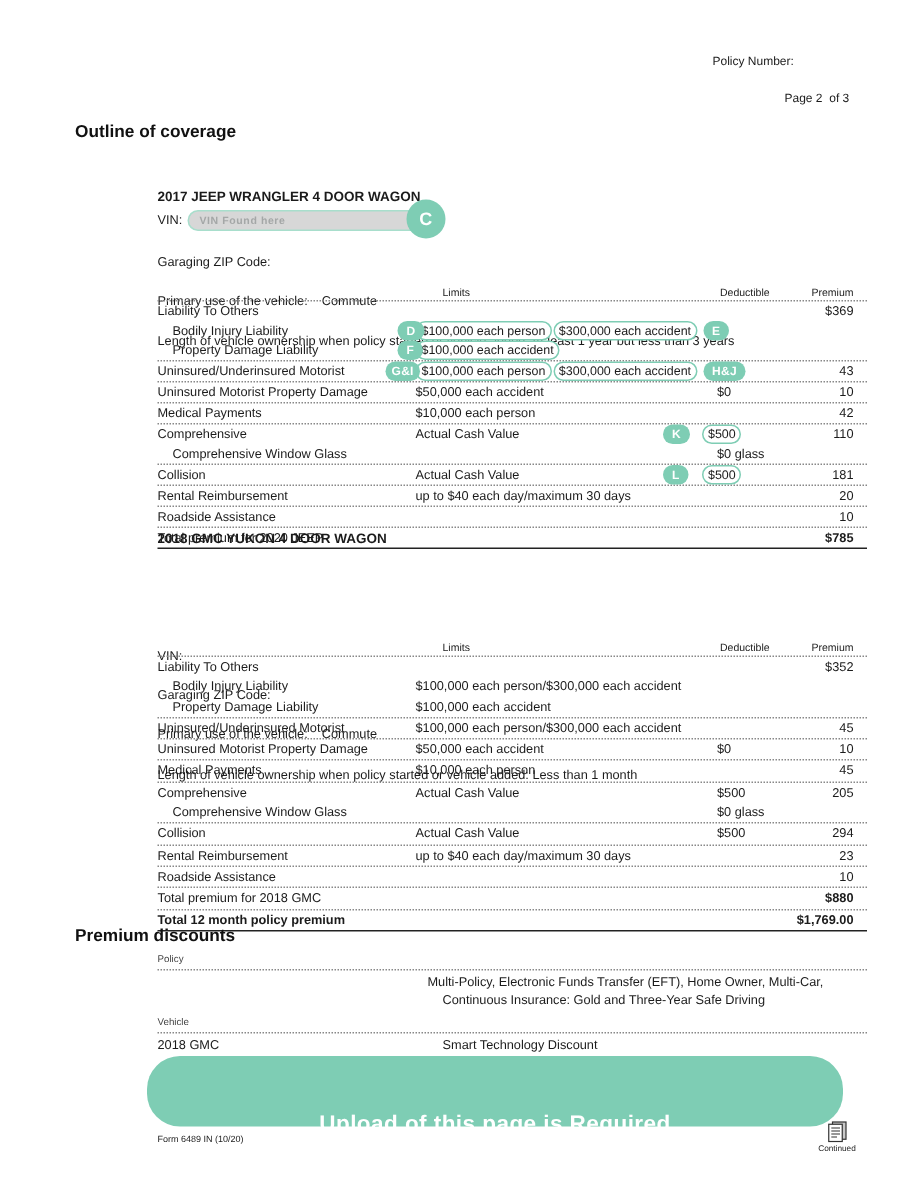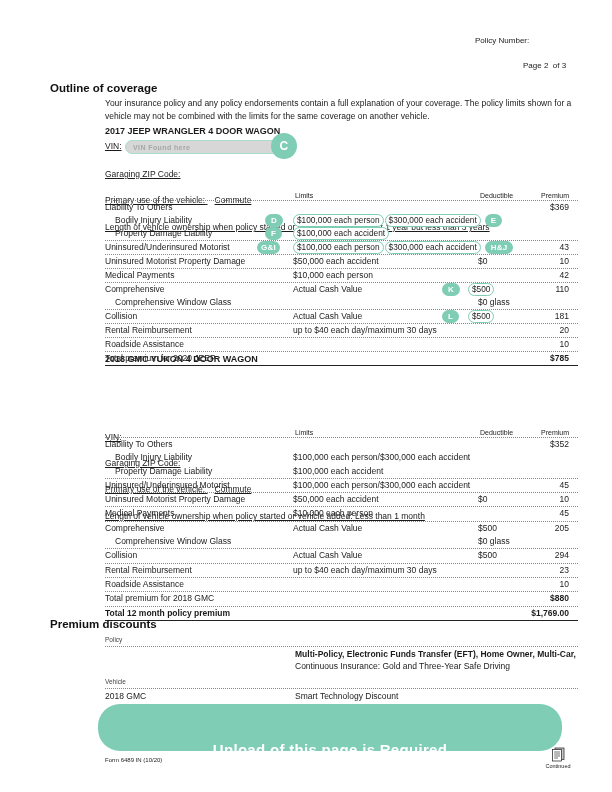--- a/index.html
+++ b/index.html
@@ -11,36 +11,36 @@
   html,body{margin:0;padding:0;background:#fff;}
   .page{
     position:relative;width:612px;height:792px;background:#ffffff;
     font-family:"Liberation Sans",sans-serif;color:#1b1b1b;overflow:hidden;
   }
   .abs{position:absolute;}
   .fs-small{font-size:8px;}
   .body-text{font-size:8.5px;line-height:12.5px;}
   .sec-title{font-size:11.5px;font-weight:bold;color:#111;}
   .veh-title{font-size:9px;font-weight:bold;}
-  .line{position:relative;height:13px;line-height:13px;font-size:8.5px;text-decoration:underline;}
+  .line{position:relative;height:13px;line-height:13px;font-size:8.5px;}
   .pre{white-space:pre;}
 
   
   .tbl{position:absolute;width:473px;}
   .thead{position:relative;height:9px;line-height:9px;font-size:7px;color:#222;border-bottom:1px dotted #888;}
   .h-lim{position:absolute;left:190px;}
   .h-ded{position:absolute;left:375px;}
   .h-prem{position:absolute;right:9px;}
   .row{position:relative;height:13px;line-height:13px;font-size:8.5px;}
   .t2 .row{height:13.3px;line-height:13.3px;}
   .row.dotted{border-bottom:1px dotted #888;}
   .row.solid{border-bottom:1.2px solid #222;}
   .c-name{position:absolute;left:0;white-space:nowrap;}
   .row.sub .c-name{padding-left:10px;text-align:center;}
-  .c-lim{position:absolute;left:188px;white-space:nowrap;}
+  .c-lim{position:absolute;left:172px;white-space:nowrap;}
   .c-ded{position:absolute;left:367px;padding-left:6px;white-space:nowrap;}
   .c-prem{position:absolute;right:9px;white-space:nowrap;}
   .bold{font-weight:bold;}
 
   
   .badge{
     position:absolute;top:0;height:13px;padding:0 6px;border-radius:8px;
     background:var(--accent);color:#fff;font-weight:bold;font-size:8px;
     display:flex;align-items:center;justify-content:center;letter-spacing:.2px;z-index:3;
   }
@@ -88,21 +88,20 @@
 </style>
 </head>
 <body>
 
 <div class="page">
 
   <div class="abs fs-small" style="left:475px;top:36px;">Policy Number:</div>
   <div class="abs fs-small pre" style="left:523px;top:61px;">Page 2  of 3</div>
 
   <div class="abs sec-title" style="left:50px;top:82px;">Outline of coverage</div>
-  <div class="abs body-text" style="left:105px;top:97px;width:473px;">Your insurance policy and any policy endorsements contain a full explanation of your coverage. The policy limits shown for a vehicle may not be combined with the limits for the same coverage on another vehicle.</div>
 
   <div class="abs veh-title" style="left:105px;top:126px;">2017 JEEP WRANGLER 4 DOOR WAGON</div>
   <div class="abs line vin-line" style="left:105px;top:140px;width:473px;">
     <span>VIN:</span>
     <span class="vin-pill">
       <span class="vin-ph">VIN Found here</span>
     </span>
     <span class="badge c-badge">C</span>
   </div>
   <div class="abs line" style="left:105px;top:153px;">Garaging ZIP Code:</div>
@@ -269,21 +268,21 @@
       <span class="c-prem bold">$880</span>
     </div>
     <div class="row solid">
       <span class="c-name bold">Total 12 month policy premium</span>
       <span class="c-prem bold">$1,769.00</span>
     </div>
   </div>
 
   <div class="abs sec-title" style="left:50px;top:618px;">Premium discounts</div>
   <div class="lbl-line" style="left:105px;top:635px;">Policy</div>
-  <div class="disc-val" style="left:295px;top:648px;font-weight:bold;">Multi-Policy, Electronic Funds Transfer (EFT), Home Owner, Multi-Car,</div>
+  <div class="disc-val" style="left:285px;top:648px;">Multi-Policy, Electronic Funds Transfer (EFT), Home Owner, Multi-Car,</div>
   <div class="disc-val" style="left:295px;top:660px;">Continuous Insurance: Gold and Three-Year Safe Driving</div>
   <div class="lbl-line" style="left:105px;top:677px;">Vehicle</div>
   <div class="disc-val" style="left:105px;top:690px;">2018 GMC</div>
   <div class="disc-val" style="left:295px;top:690px;">Smart Technology Discount</div>
 
   <div class="banner">
     <span>Upload of this page is Required</span>
   </div>
 
   <div class="abs form-num" style="left:105px;top:757px;">Form 6489 IN (10/20)</div>

